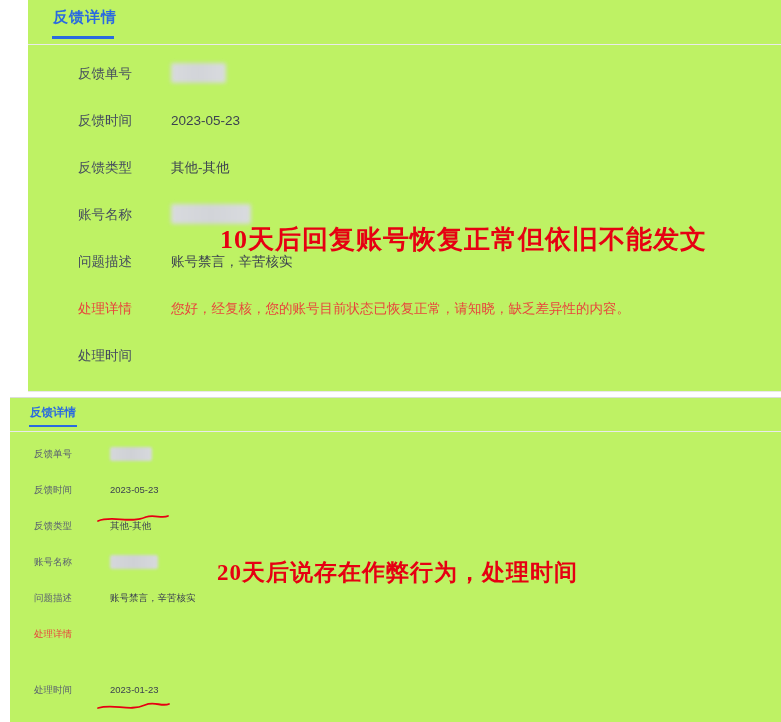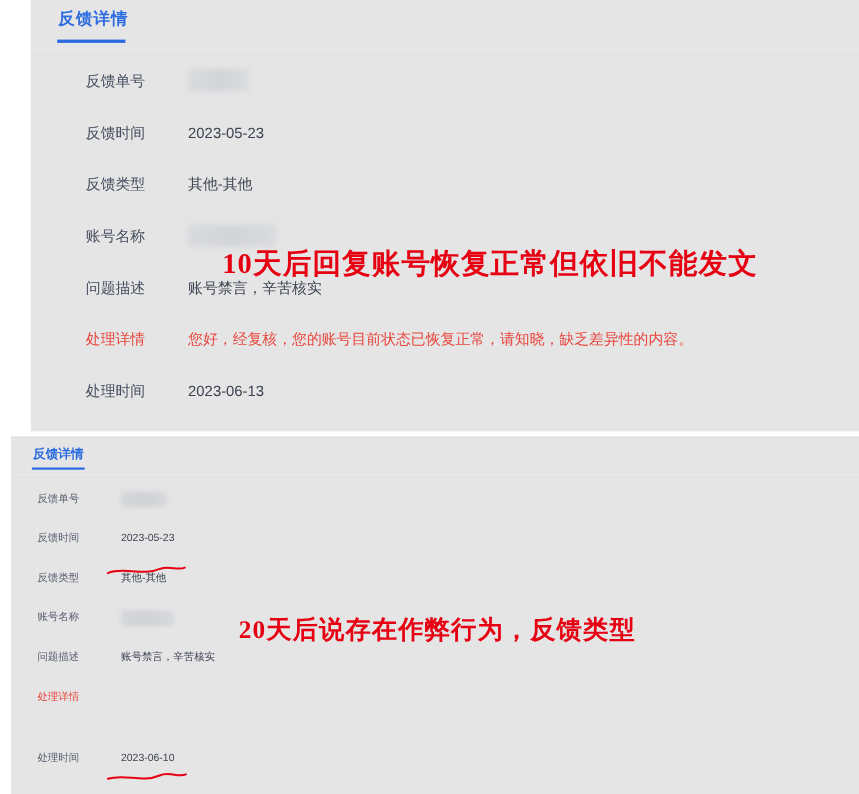--- a/index.html
+++ b/index.html
@@ -11,21 +11,21 @@
     width: 781px;
     height: 722px;
     font-family: "Liberation Sans", sans-serif;
     position: relative;
     overflow: hidden;
   }
 
   
   .panel {
     position: relative;
-    background: #e5e5e5;
+    background: #bef264;
     box-sizing: border-box;
   }
   #panel-top {
     position: absolute;
     left: 28px;
     top: 0px;
     width: 753px;
     height: 392px;
     border-bottom: 1px solid #e8e8e8;
   }
@@ -94,21 +94,21 @@
 
   
   .annot {
     position: absolute;
     color: #e60012;
     font-weight: bold;
     font-family: "Liberation Serif", serif;
     white-space: nowrap;
   }
   #annot-1 {
-    left: 202px;
+    left: 220px;
     top: 222px;
     font-size: 26px;
     letter-spacing: 1px;
   }
   #annot-2 {
     left: 217px;
     top: 557px;
     font-size: 23px;
     letter-spacing: 1px;
   }
@@ -224,21 +224,20 @@
     <div class="row">
       <div class="lbl">问题描述</div>
       <div class="val">账号禁言，辛苦核实</div>
     </div>
     <div class="row">
       <div class="lbl red">处理详情</div>
       <div class="val red">您好，经复核，您的账号目前状态已恢复正常，请知晓，缺乏差异性的内容。</div>
     </div>
     <div class="row">
       <div class="lbl">处理时间</div>
-      <div class="val">2023-06-13</div>
     </div>
   </div>
 </div>
 
 <div class="panel" id="panel-bot">
   <div class="tabbar">
     <div class="tab">反馈详情</div>
     <div class="tab-underline"></div>
   </div>
 
@@ -261,26 +260,26 @@
     </div>
     <div class="row">
       <div class="lbl">问题描述</div>
       <div class="val">账号禁言，辛苦核实</div>
     </div>
     <div class="row tall">
       <div class="lbl red">处理详情</div>
     </div>
     <div class="row">
       <div class="lbl">处理时间</div>
-      <div class="val">2023-06-10</div>
+      <div class="val">2023-01-23</div>
     </div>
   </div>
 </div>
 
 <div class="annot" id="annot-1">10天后回复账号恢复正常但依旧不能发文</div>
-<div class="annot" id="annot-2">20天后说存在作弊行为，反馈类型</div>
+<div class="annot" id="annot-2">20天后说存在作弊行为，处理时间</div>
 
 <svg class="scribble" id="scribble-1" width="76" height="14">
   <path d="M2 9 C 16 3, 34 12, 50 5 C 58 2, 66 7, 72 4" stroke="#e60012" stroke-width="1.8" fill="none" stroke-linecap="round"></path>
 </svg>
 <svg class="scribble" id="scribble-2" width="76" height="14">
   <path d="M2 8 C 18 3, 33 12, 49 5 C 58 1, 66 7, 73 4" stroke="#e60012" stroke-width="1.8" fill="none" stroke-linecap="round"></path>
 </svg>
 
 </body></html>

